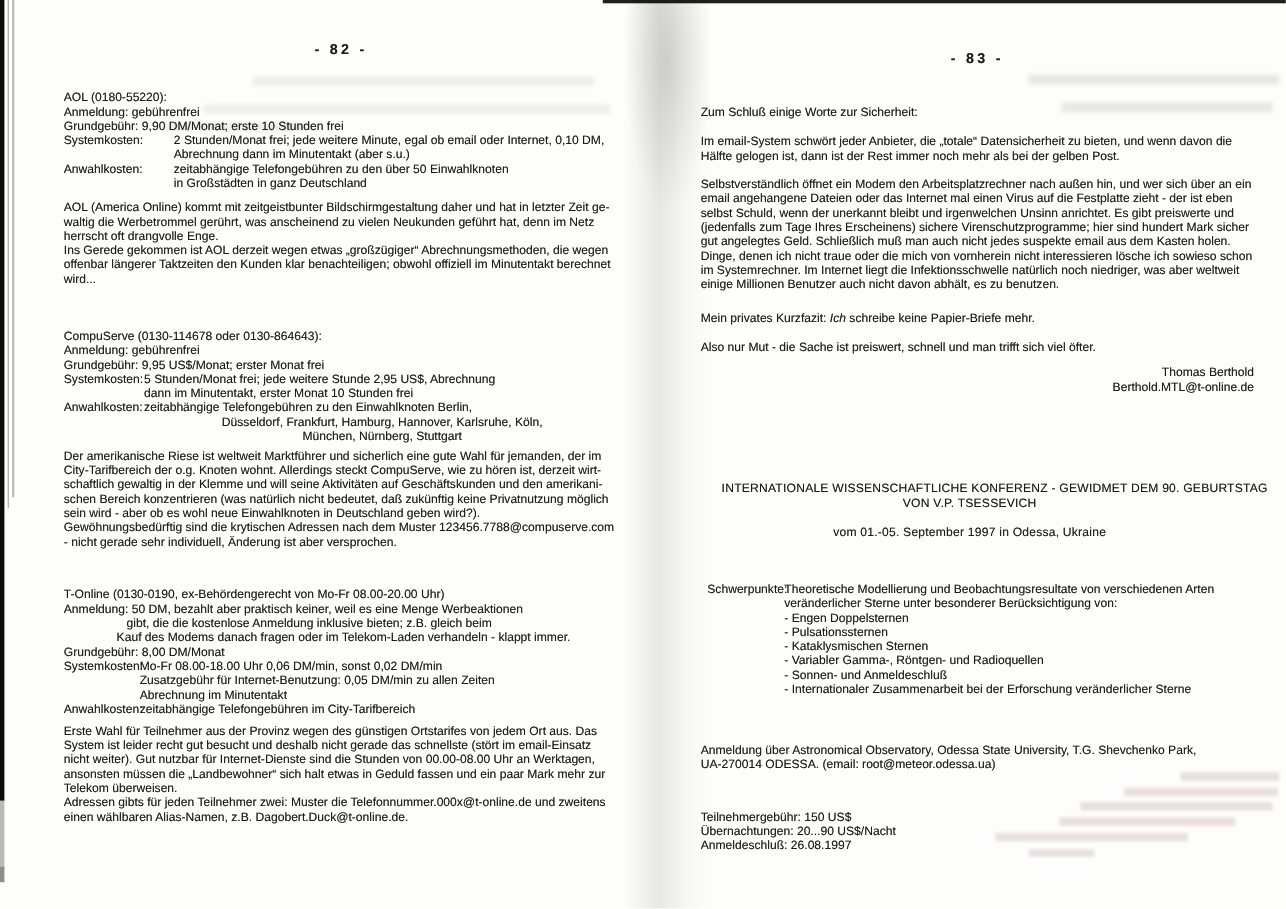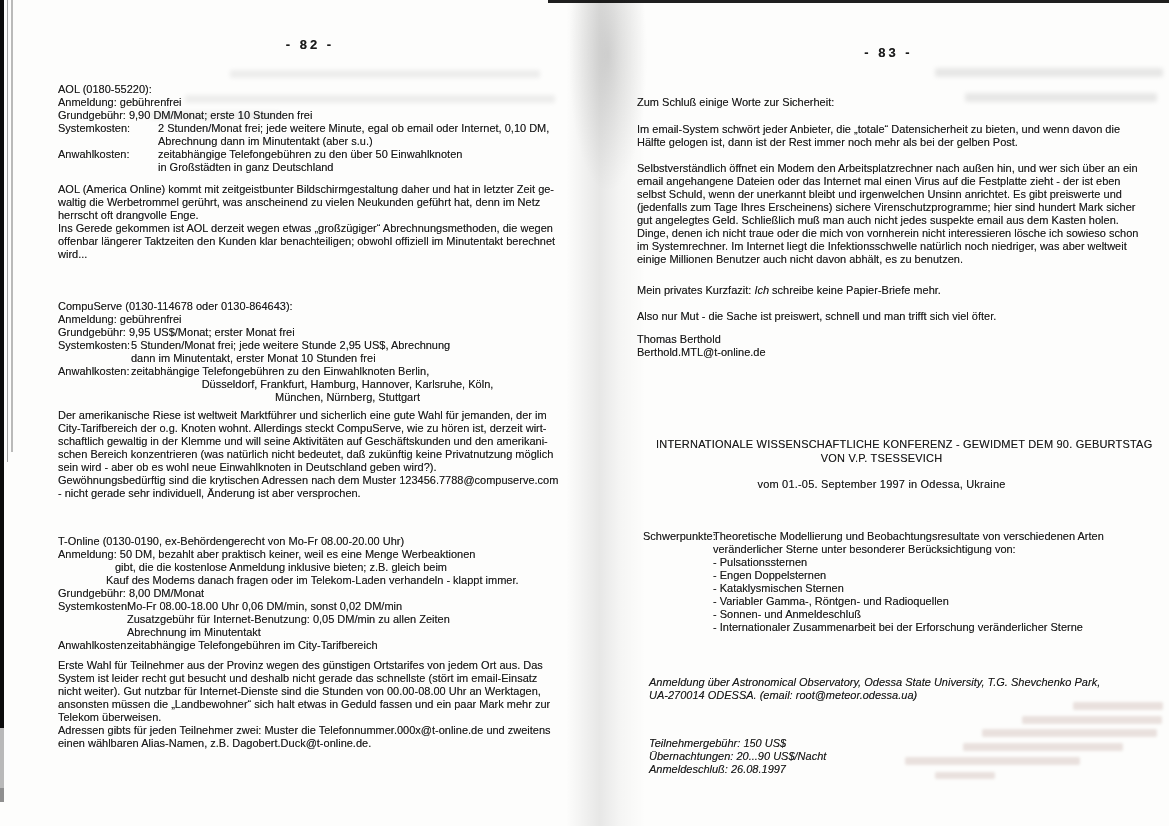--- a/index.html
+++ b/index.html
@@ -30,21 +30,21 @@
   .ln{height:13px;line-height:13px;white-space:nowrap;}
   .pagenum{font-weight:bold;font-size:13px;letter-spacing:3px;text-align:center;width:100%;}
   .lbl{display:inline-block;}
   .w100{width:100px;} .w73{width:73px;} .w69{width:69px;} .w70{width:70px;}
   .i100{padding-left:100px;} .i73{padding-left:73px;} .i75{padding-left:75px;text-align:center;}
   .i69{padding-left:69px;} .i57{padding-left:57px;} .i48{padding-left:48px;}
   .i70{padding-left:70px;}
   .center{text-align:center;}
   .title-blk{left:0;width:470px;letter-spacing:.2px;}
   .title-blk .ln{height:14px;line-height:14px;margin-left:19px;}
-  .m6{left:6px;width:497px;} .m3{left:12px;width:500px;font-style:italic;}
+  .m6{left:6px;width:497px;} .m3{left:0;width:500px;}
   .it{font-style:italic;}
 </style>
 </head>
 <body>
 
 <div class="edge-black"></div>
 <div class="edge-gray"></div>
 <div class="edge-dot"></div>
 <div class="hairline1"></div>
 <div class="hairline2"></div>
@@ -157,39 +157,39 @@
   </div>
 
   <div class="blk" style="top:284px;">
     <div class="ln"><span>Mein privates Kurzfazit: </span><span class="it">Ich</span><span> schreibe keine Papier-Briefe mehr.</span></div>
   </div>
 
   <div class="blk" style="top:310px;">
     <div class="ln">Also nur Mut - die Sache ist preiswert, schnell und man trifft sich viel öfter.</div>
   </div>
 
-  <div class="blk" style="top:333px;">
+  <div class="blk" style="top:333px;text-align:right;">
     <div class="ln">Thomas Berthold</div>
     <div class="ln">Berthold.MTL@t-online.de</div>
   </div>
 
   <div class="blk title-blk center" style="top:437px;">
     <div class="ln">INTERNATIONALE WISSENSCHAFTLICHE KONFERENZ - GEWIDMET DEM 90. GEBURTSTAG</div>
     <div class="ln">VON V.P. TSESSEVICH</div>
   </div>
 
   <div class="blk title-blk center" style="top:477px;">
     <div class="ln">vom 01.-05. September 1997 in Odessa, Ukraine</div>
   </div>
 
   <div class="blk m6" style="top:530px;">
     <div class="ln"><span class="lbl w70">Schwerpunkte:</span><span>Theoretische Modellierung und Beobachtungsresultate von verschiedenen Arten</span></div>
     <div class="ln i70">veränderlicher Sterne unter besonderer Berücksichtigung von:</div>
+    <div class="ln i70">- Engen Doppelsternen</div>
     <div class="ln i70">- Pulsationssternen</div>
-    <div class="ln i70">- Engen Doppelsternen</div>
     <div class="ln i70">- Kataklysmischen Sternen</div>
     <div class="ln i70">- Variabler Gamma-, Röntgen- und Radioquellen</div>
     <div class="ln i70">- Sonnen- und Anmeldeschluß</div>
     <div class="ln i70">- Internationaler Zusammenarbeit bei der Erforschung veränderlicher Sterne</div>
   </div>
 
   <div class="blk m3" style="top:676px;">
     <div class="ln">Anmeldung über Astronomical Observatory, Odessa State University, T.G. Shevchenko Park,</div>
     <div class="ln">UA-270014 ODESSA.  (email: root@meteor.odessa.ua)</div>
   </div>

